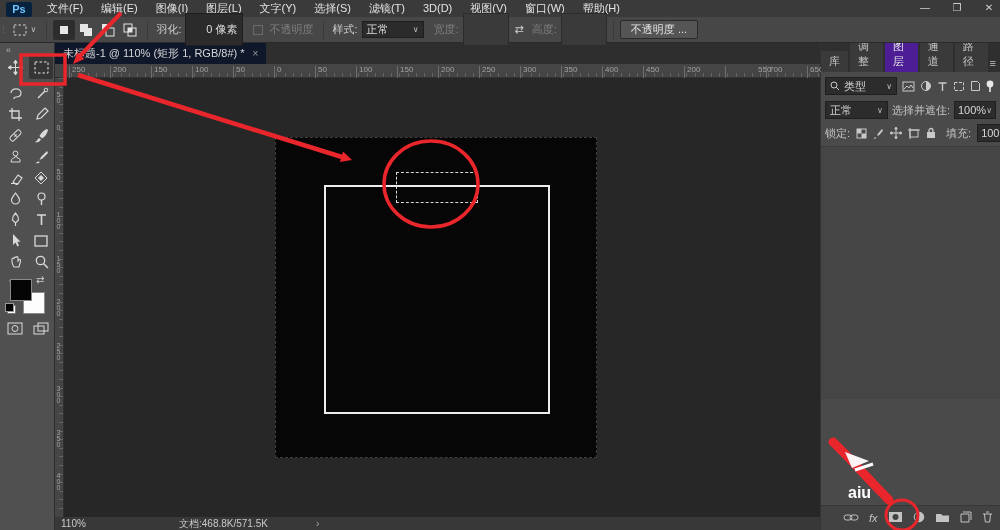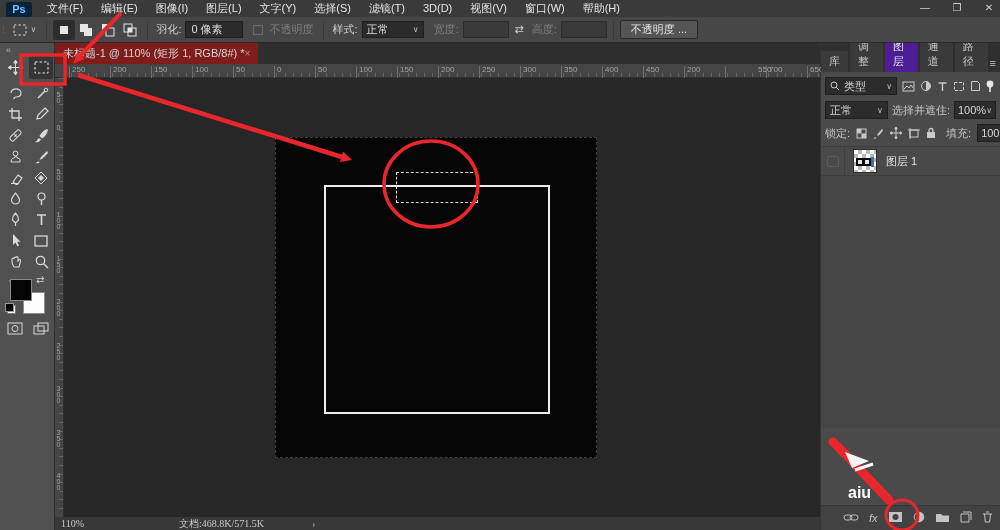--- a/index.html
+++ b/index.html
@@ -17,21 +17,21 @@
   
   .optionsbar { left:0; top:17px; width:1000px; height:26px; background:#474747; border-bottom:1px solid #2a2a2a; display:flex; align-items:center; z-index:5; }
   .grip { color:#6d6d6d; font-size:9px; margin:0 4px 0 2px; letter-spacing:-1px; }
   .opt-sep { width:1px; height:18px; background:#393939; margin:0 6px; }
   .tool-preview { display:flex; align-items:center; gap:3px; padding:2px 4px; }
   .caret { color:#bdbdbd; font-size:8px; }
   .mode-btn { width:22px; height:20px; display:flex; align-items:center; justify-content:center; border-radius:2px; }
   .mode-btn.pressed { background:#2d2d2d; }
   .opt-label { color:#cfcfcf; margin:0 4px 0 2px; white-space:nowrap; }
   .opt-label.disabled { color:#7d7d7d; }
-  .opt-input { background:#2b2b2b; border:1px solid #1e1e1e; color:#dedede; height:17px; width:58px; padding:0 5px; font-size:11px; }
+  .opt-input { background:#2b2b2b; border:1px solid #1e1e1e; color:#dedede; height:33px; width:58px; padding:0 5px; font-size:11px;text-align:right; }
   .opt-input.empty { width:46px; }
   .opt-input:disabled { color:#6f6f6f; background:#3a3a3a; border-color:#2c2c2c; }
   .opt-select { background:#2b2b2b; border:1px solid #1e1e1e; color:#dedede; height:17px; min-width:62px; padding:0 4px; display:flex; align-items:center; justify-content:space-between; gap:6px; }
   .checkbox { width:10px; height:10px; border:1px solid #6a6a6a; background:transparent; margin-right:4px; }
   .opt-button { background:#555; border:1px solid #2a2a2a; border-radius:2px; height:19px; padding:0 10px; display:flex; align-items:center; color:#e0e0e0; }
   .opt-right { position:absolute; right:8px; top:19px; display:flex; align-items:center; gap:12px; }
 
   
   .toolbar { left:0; top:43px; width:55px; height:487px; background:#505050; border-right:1px solid #2e2e2e; z-index:4; }
   .collapse { position:absolute; left:6px; top:2px; color:#b5b5b5; font-size:9px; letter-spacing:-1px; }
@@ -41,38 +41,38 @@
   .dots { color:#d9d9d9; font-size:8px; letter-spacing:1px; }
   .swatch { position:absolute; border:1px solid #8a8a8a; }
   .fg { left:10px; top:236px; width:22px; height:22px; background:#050505; z-index:2; }
   .bg2 { left:23px; top:249px; width:22px; height:22px; background:#fdfdfd; z-index:1; }
   .mini-swatch { left:7px; top:262px; width:9px; height:9px; background:#fff; border:1px solid #777; z-index:0; }
   .mini-swatch::before { content:""; position:absolute; left:-3px; top:-3px; width:7px; height:7px; background:#000; border:1px solid #999; }
   .swap { position:absolute; left:36px; top:231px; color:#cfcfcf; font-size:10px; }
 
   
   .tabbar { left:55px; top:43px; width:765px; height:21px; background:#2e2e2e; display:flex; z-index:3; }
-  .doc-tab { background:#7f1d1d; padding:0 8px; display:flex; align-items:center; max-width:270px; font-size:11px; color:#d6d6d6; white-space:nowrap; }
+  .doc-tab { background:#0f172a; padding:0 8px; display:flex; align-items:center; gap:8px; max-width:270px; font-size:11px; color:#d6d6d6; white-space:nowrap; }
   .doc-tab .close { color:#9a9a9a; font-size:10px; }
 
   .ruler-h { left:55px; top:64px; width:765px; height:14px; background:#454545; border-bottom:1px solid #303030;
     background-image:repeating-linear-gradient(90deg,#646464 0 1px,transparent 1px 8.2px); background-size:100% 4px; background-position:0 100%; background-repeat:no-repeat; z-index:2; }
   .hlab { position:absolute; top:1px; color:#a2a2a2; font-size:8px; }
   .hlab::before { content:""; position:absolute; left:-3px; top:1px; width:1px; height:12px; background:#6e6e6e; }
   .ruler-v { left:55px; top:78px; width:9px; height:439px; background:#454545; border-right:1px solid #303030;
     background-image:repeating-linear-gradient(180deg,#646464 0 1px,transparent 1px 8.6px); background-size:4px 100%; background-position:100% 0; background-repeat:no-repeat; z-index:2; }
   .vlab { position:absolute; left:0px; width:7px; color:#a2a2a2; font-size:7px; line-height:6px; word-break:break-all; text-align:center; }
   .ruler-corner { left:55px; top:64px; width:9px; height:14px; background:#454545; border-right:1px solid #303030; border-bottom:1px solid #303030; z-index:3; }
 
   .viewport { left:64px; top:78px; width:756px; height:439px; background:#272727; z-index:1; }
   .canvas { position:absolute; left:211px; top:59px; width:322px; height:321px; background:#060606; border:1px dashed #3e3e3e; }
   .white-rect { position:absolute; left:48px; top:47px; width:226px; height:229px; border:2px solid #ececec; }
   .sel-rect { position:absolute; left:120px; top:34px; width:82px; height:31px; border:1px dashed #d8d8d8; }
 
-  .statusbar { left:55px; top:517px; width:765px; height:13px; background:#383838; display:flex; align-items:center; color:#c9c9c9; font-size:10px; z-index:3;font-family:Liberation Serif, serif; }
+  .statusbar { left:55px; top:517px; width:765px; height:13px; background:#383838; display:flex; align-items:center; color:#c9c9c9; font-size:10px; z-index:3; }
   .statusbar .zoomfield { margin-left:6px; width:60px; }
   .statusbar .docinfo { margin-left:58px; }
   .statusbar .chev { margin-left:48px; color:#a8a8a8; }
 
   
   .panel { left:821px; top:43px; width:179px; height:487px; background:#2f2f2f; z-index:4; }
   .panel-tabs { position:absolute; left:0; top:9px; width:179px; height:20px; display:flex; align-items:flex-end; }
   .ptab { padding:3px 8px; color:#c4c4c4; font-size:11px; background:#3a3a3a; margin-right:2px; }
   .ptab.active { background:#4c1d95; color:#e6e6e6; }
   .ptab-menu { margin-left:auto; margin-right:4px; color:#c4c4c4; padding-bottom:3px; }
@@ -520,30 +520,20 @@
             <rect x="1" y="5" width="8" height="6" fill="#c9c9c9"></rect>
             <path d="M3 5V3.5a2 2 0 014 0V5" fill="none" stroke="#c9c9c9" stroke-width="1.3"></path>
           </svg>
         </span>
       <span class="small-label" style="margin-left:4px">填充:</span>
       <div class="pct-select">
         <span>100%</span>
       </div>
     </div>
 
-    <div class="layer-row">
-      <div class="eye-cell">
-          <span class="eye-empty"></span>
-        </div>
-      <div class="thumb">
-          <span class="t1-bar"></span>
-          <span class="t1-blue"></span>
-        </div>
-      <span class="layer-name">图层 1</span>
-    </div>
     <div class="layers-empty"></div>
 
     <div class="panel-footer">
       <span><svg width="16" height="9">
             <g fill="none" stroke="#c3c3c3">
               <rect x="1" y="2" width="8" height="5" rx="2.5"></rect>
               <rect x="7" y="2" width="8" height="5" rx="2.5"></rect>
             </g>
           </svg></span>
       <span class="fx-text">fx</span>

